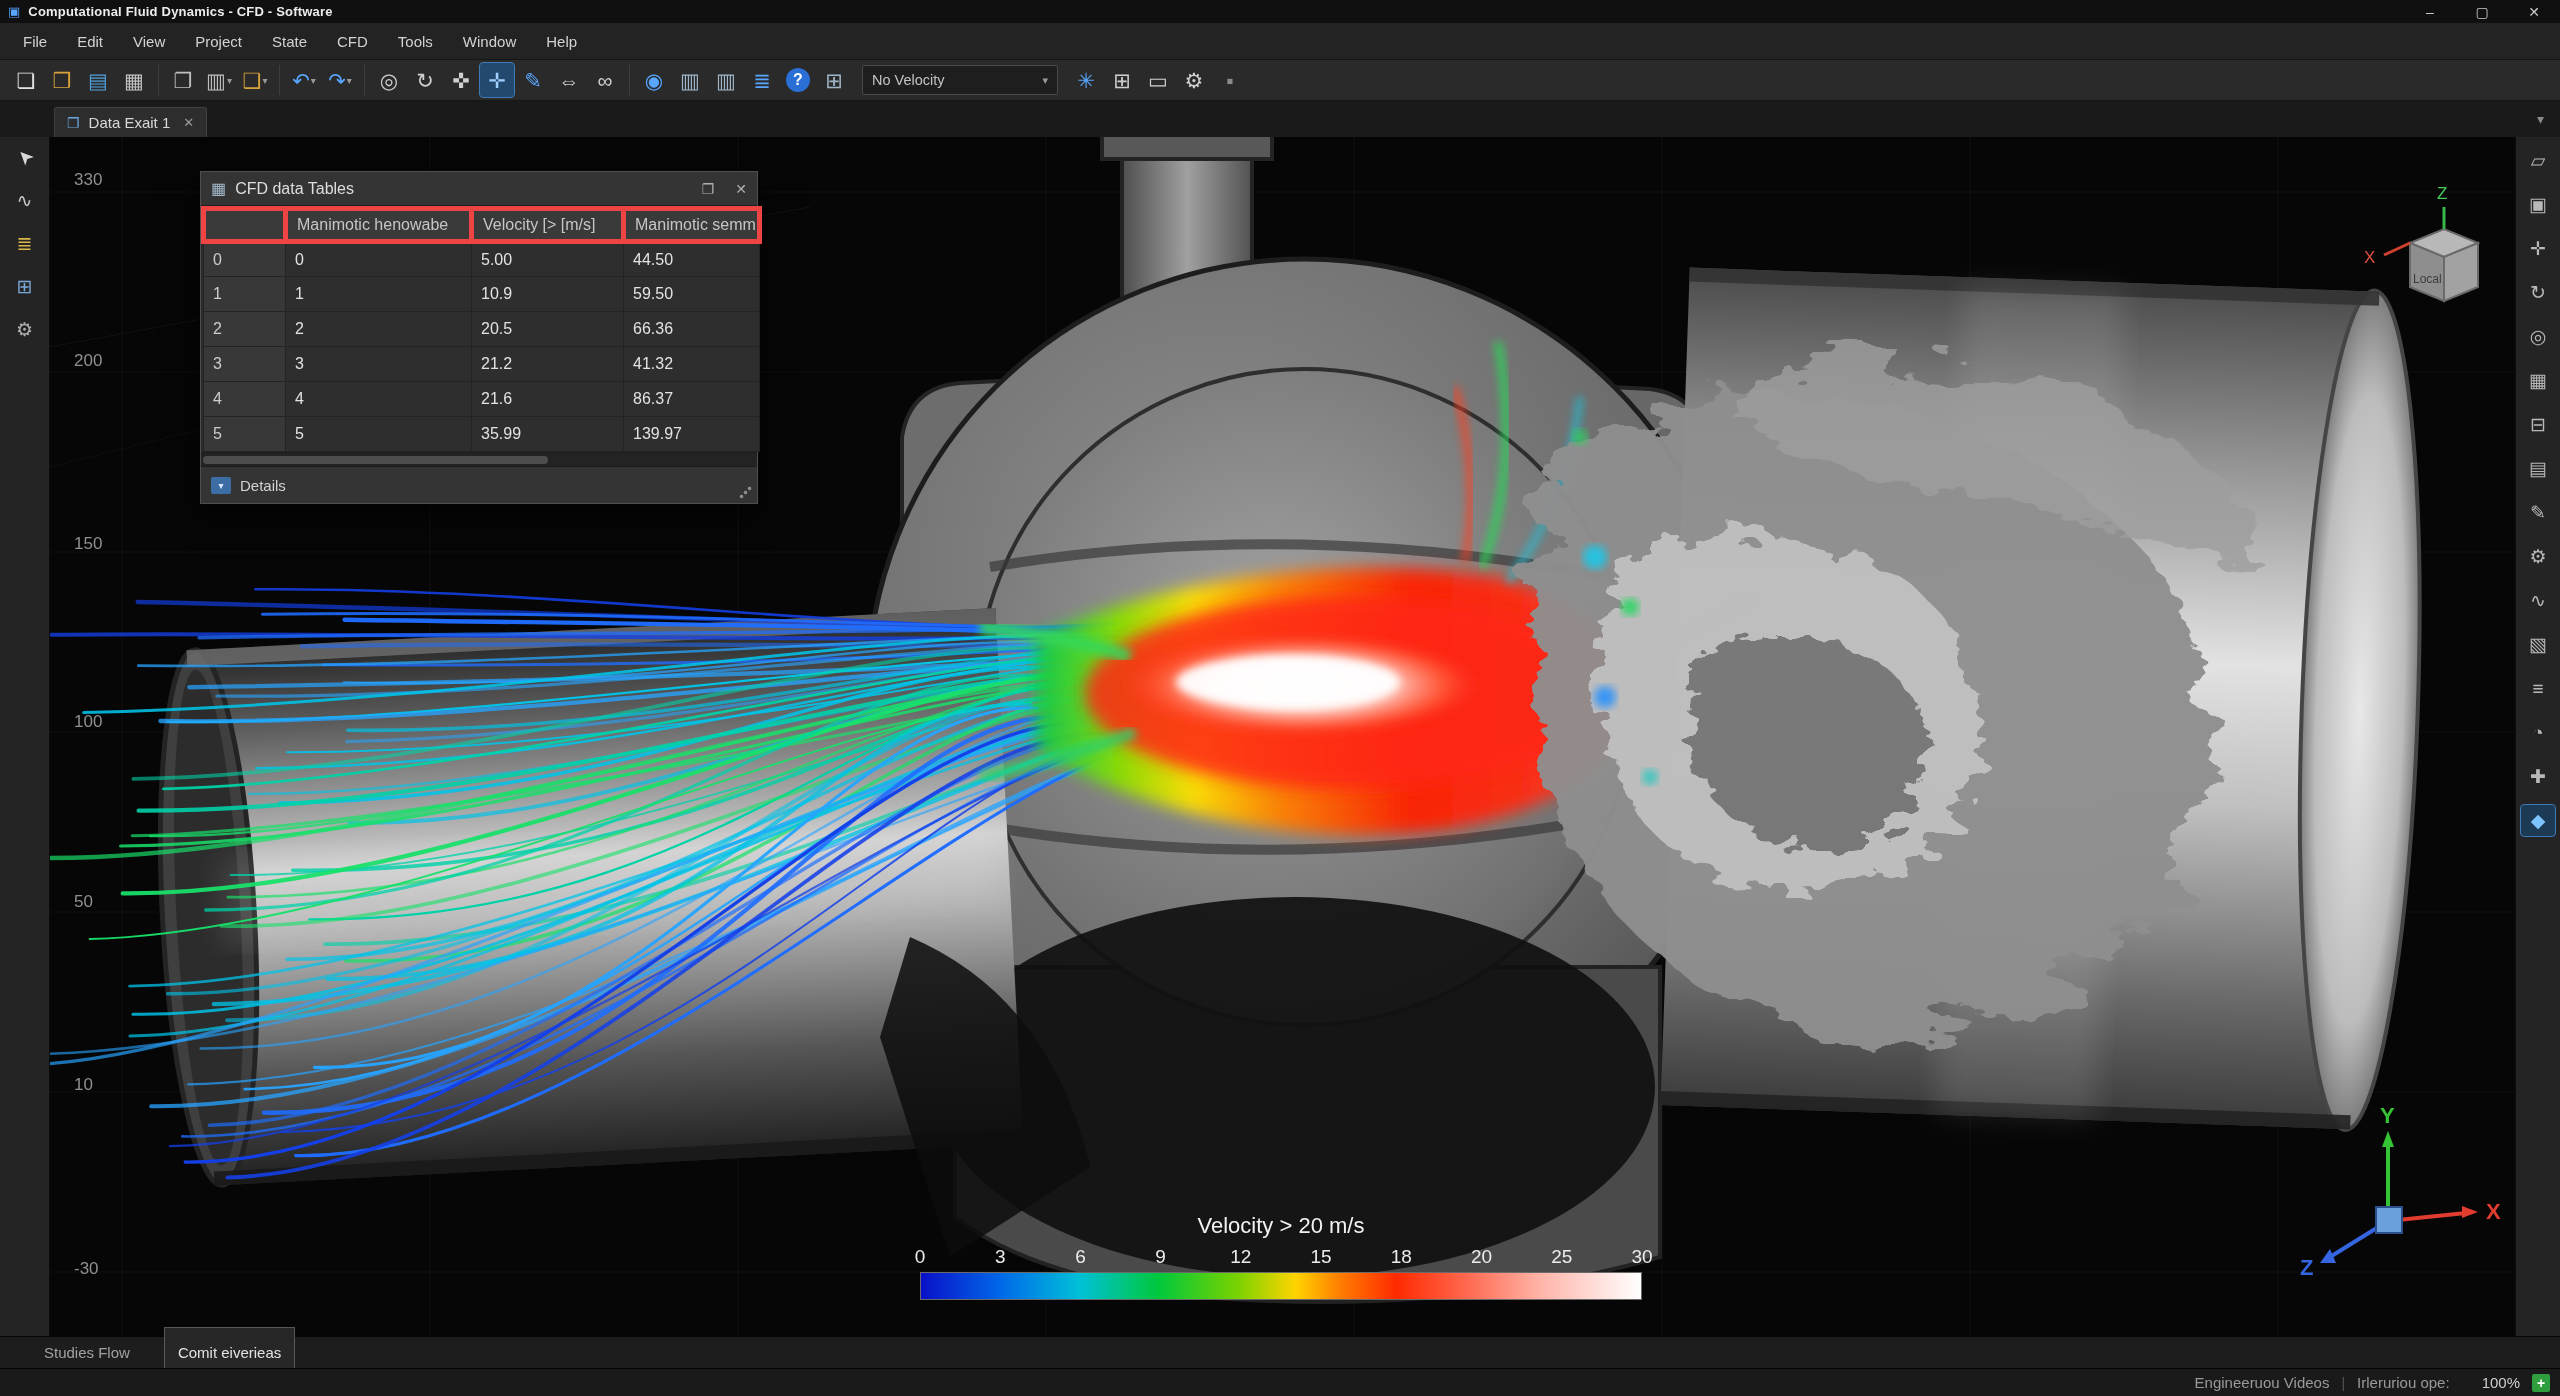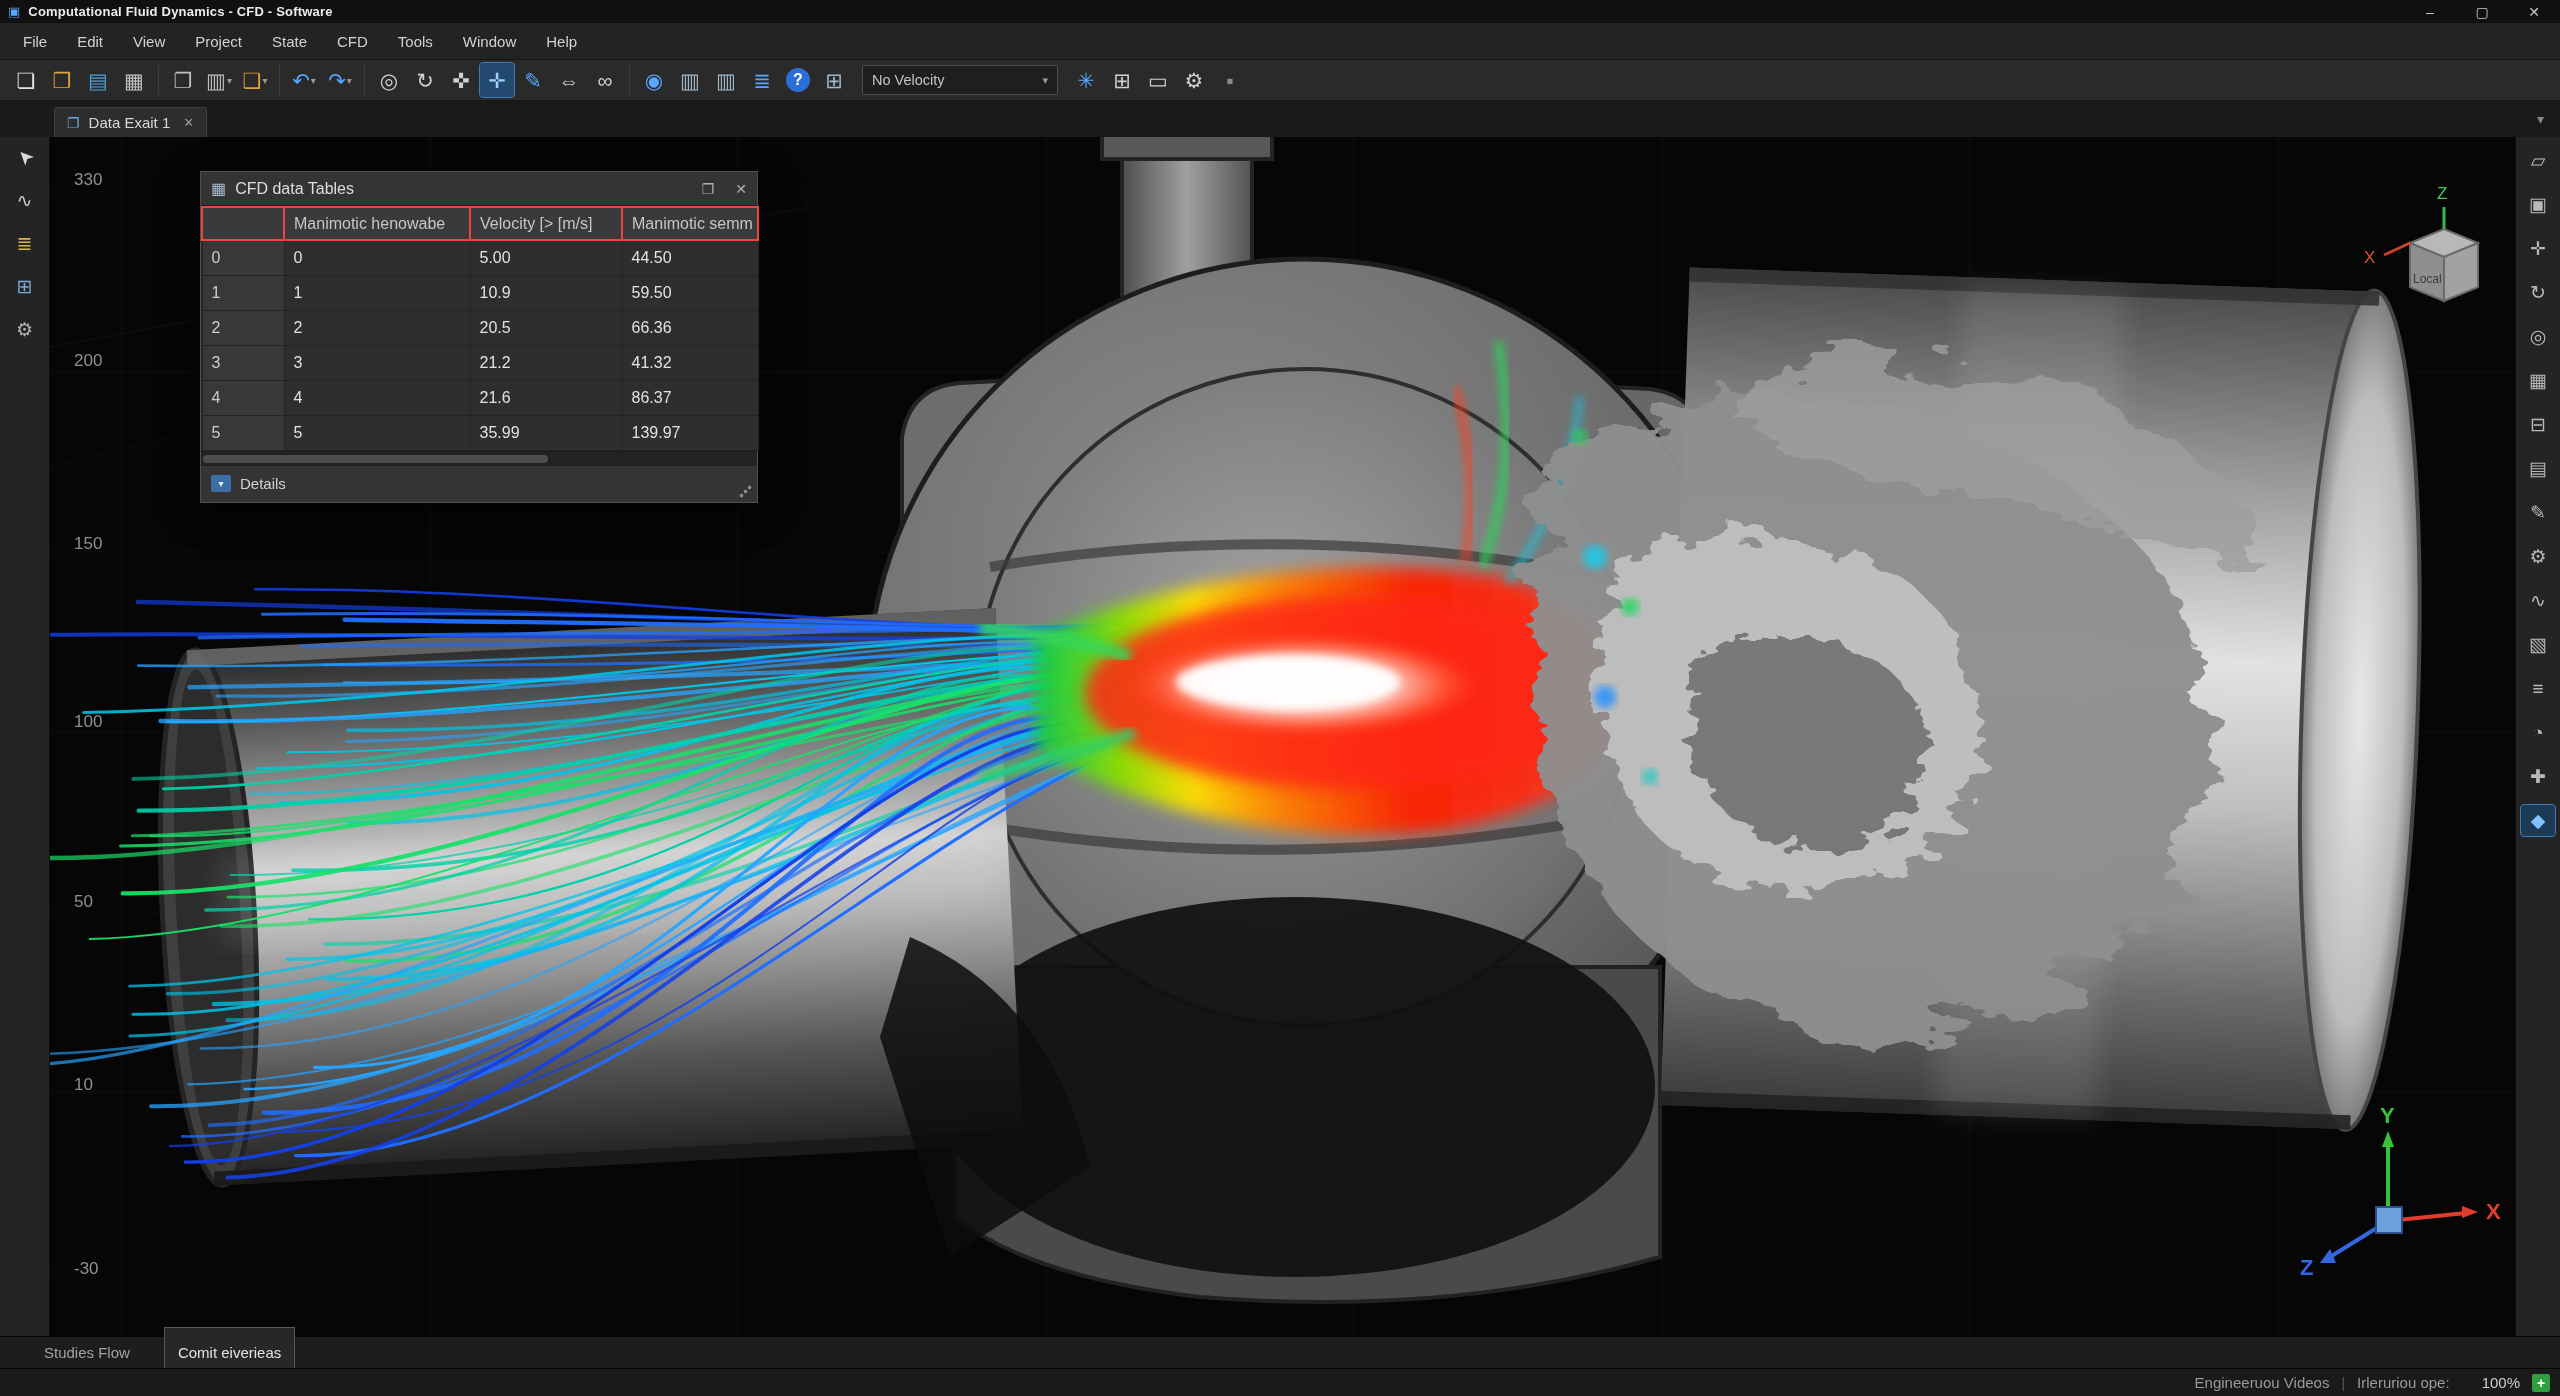--- a/index.html
+++ b/index.html
@@ -55,21 +55,21 @@
 .legend-tick{position:absolute;transform:translateX(-50%);color:#ececec;font-size:19px}
 .legend-bar{height:28px;border:1px solid #6a6a6a}
 
 
 .panel{position:absolute;left:200px;top:171px;width:558px;background:#2b2b2b;border:1px solid #4f4f4f;box-shadow:0 10px 30px rgba(0,0,0,.65);z-index:30}
 .panel-header{height:34px;background:#343434;border-bottom:1px solid #1d1d1d;display:flex;align-items:center;padding:0 10px;gap:9px}
 .panel-title-icon{color:#9fb6c8;font-size:16px}
 .panel-title{color:#dedede;font-size:16px;flex:1}
 .panel-hbtn{color:#b0b0b0;font-size:14px;margin-left:12px}
 table.cfd{border-collapse:collapse;width:100%;table-layout:fixed;font-size:16px}
-table.cfd th{height:33px;background:#3a3a3a;color:#c6c6c6;font-weight:400;text-align:left;padding:0 9px;border:2px solid #ef4444;overflow:hidden;white-space:nowrap}
+table.cfd th{height:33px;background:#3a3a3a;color:#c6c6c6;font-weight:400;text-align:left;padding:0 9px;border:5px solid #ef4444;overflow:hidden;white-space:nowrap}
 table.cfd td{height:35px;background:#2e2e2e;color:#e2e2e2;padding:0 9px;border:1px solid #242424;overflow:hidden;white-space:nowrap}
 table.cfd td.idx{background:#383838;color:#cdcdcd}
 .panel-hscroll{height:14px;background:#232323;position:relative;border-top:1px solid #1c1c1c}
 .panel-hscroll .thumb{position:absolute;left:2px;top:3px;height:8px;width:62%;background:#4d4d4d;border-radius:4px}
 .panel-footer{height:37px;background:#343434;border-top:1px solid #1d1d1d;display:flex;align-items:center;padding:0 10px;gap:9px;position:relative}
 .details-icon{width:20px;height:17px;background:#3c6ea5;color:#d8e8ff;font-size:10px;display:flex;align-items:center;justify-content:center;border-radius:2px}
 .details-label{color:#d2d2d2;font-size:15px}
 .resize-grip{position:absolute;right:5px;bottom:4px;width:13px;height:13px;background:radial-gradient(circle at 2.5px 10.5px,#8a8a8a 1.5px,transparent 2.2px),radial-gradient(circle at 6.5px 6.5px,#8a8a8a 1.5px,transparent 2.2px),radial-gradient(circle at 10.5px 2.5px,#8a8a8a 1.5px,transparent 2.2px)}
 
 
@@ -522,20 +522,36 @@
       <polygon points="90,-9 74,-3 74,-15" fill="#e03c2f"></polygon>
       <line x1="0" y1="0" x2="-58" y2="36" stroke="#3565e0" stroke-width="4"></line>
       <polygon points="-68,42 -52,42 -58,28" fill="#3565e0"></polygon>
       <rect x="-12" y="-14" width="26" height="26" fill="#6aa0dc" stroke="#2a4f8a" stroke-width="2"></rect>
       <text x="-8" y="-98" font-size="22" font-weight="bold" fill="#35c435">Y</text>
       <text x="98" y="-2" font-size="22" font-weight="bold" fill="#e03c2f">X</text>
       <text x="-88" y="54" font-size="22" font-weight="bold" fill="#3565e0">Z</text>
     </g>
   </svg>
 
+  <div class="legend">
+    <div class="legend-title">Velocity &gt; 20 m/s</div>
+    <div class="legend-ticks">
+        <span class="legend-tick" style="left: 0%;">0</span>
+        <span class="legend-tick" style="left: 11.1111%;">3</span>
+        <span class="legend-tick" style="left: 22.2222%;">6</span>
+        <span class="legend-tick" style="left: 33.3333%;">9</span>
+        <span class="legend-tick" style="left: 44.4444%;">12</span>
+        <span class="legend-tick" style="left: 55.5556%;">15</span>
+        <span class="legend-tick" style="left: 66.6667%;">18</span>
+        <span class="legend-tick" style="left: 77.7778%;">20</span>
+        <span class="legend-tick" style="left: 88.8889%;">25</span>
+        <span class="legend-tick" style="left: 100%;">30</span>
+      </div>
+    <div class="legend-bar" style="background: linear-gradient(to right, rgb(10, 16, 200) 0%, rgb(0, 104, 232) 11%, rgb(0, 192, 216) 22%, rgb(0, 200, 60) 33%, rgb(122, 210, 0) 44%, rgb(255, 212, 0) 52%, rgb(255, 128, 0) 58%, rgb(255, 42, 0) 66%, rgb(255, 106, 82) 76%, rgb(255, 180, 168) 86%, rgb(255, 255, 255) 100%);"></div>
+  </div>
 </div>
 
 <div class="panel">
   <div class="panel-header">
     <span class="panel-title-icon">▦</span>
     <span class="panel-title">CFD data Tables</span>
     <span class="panel-hbtn">❐</span>
     <span class="panel-hbtn">✕</span>
   </div>
   <table class="cfd">

